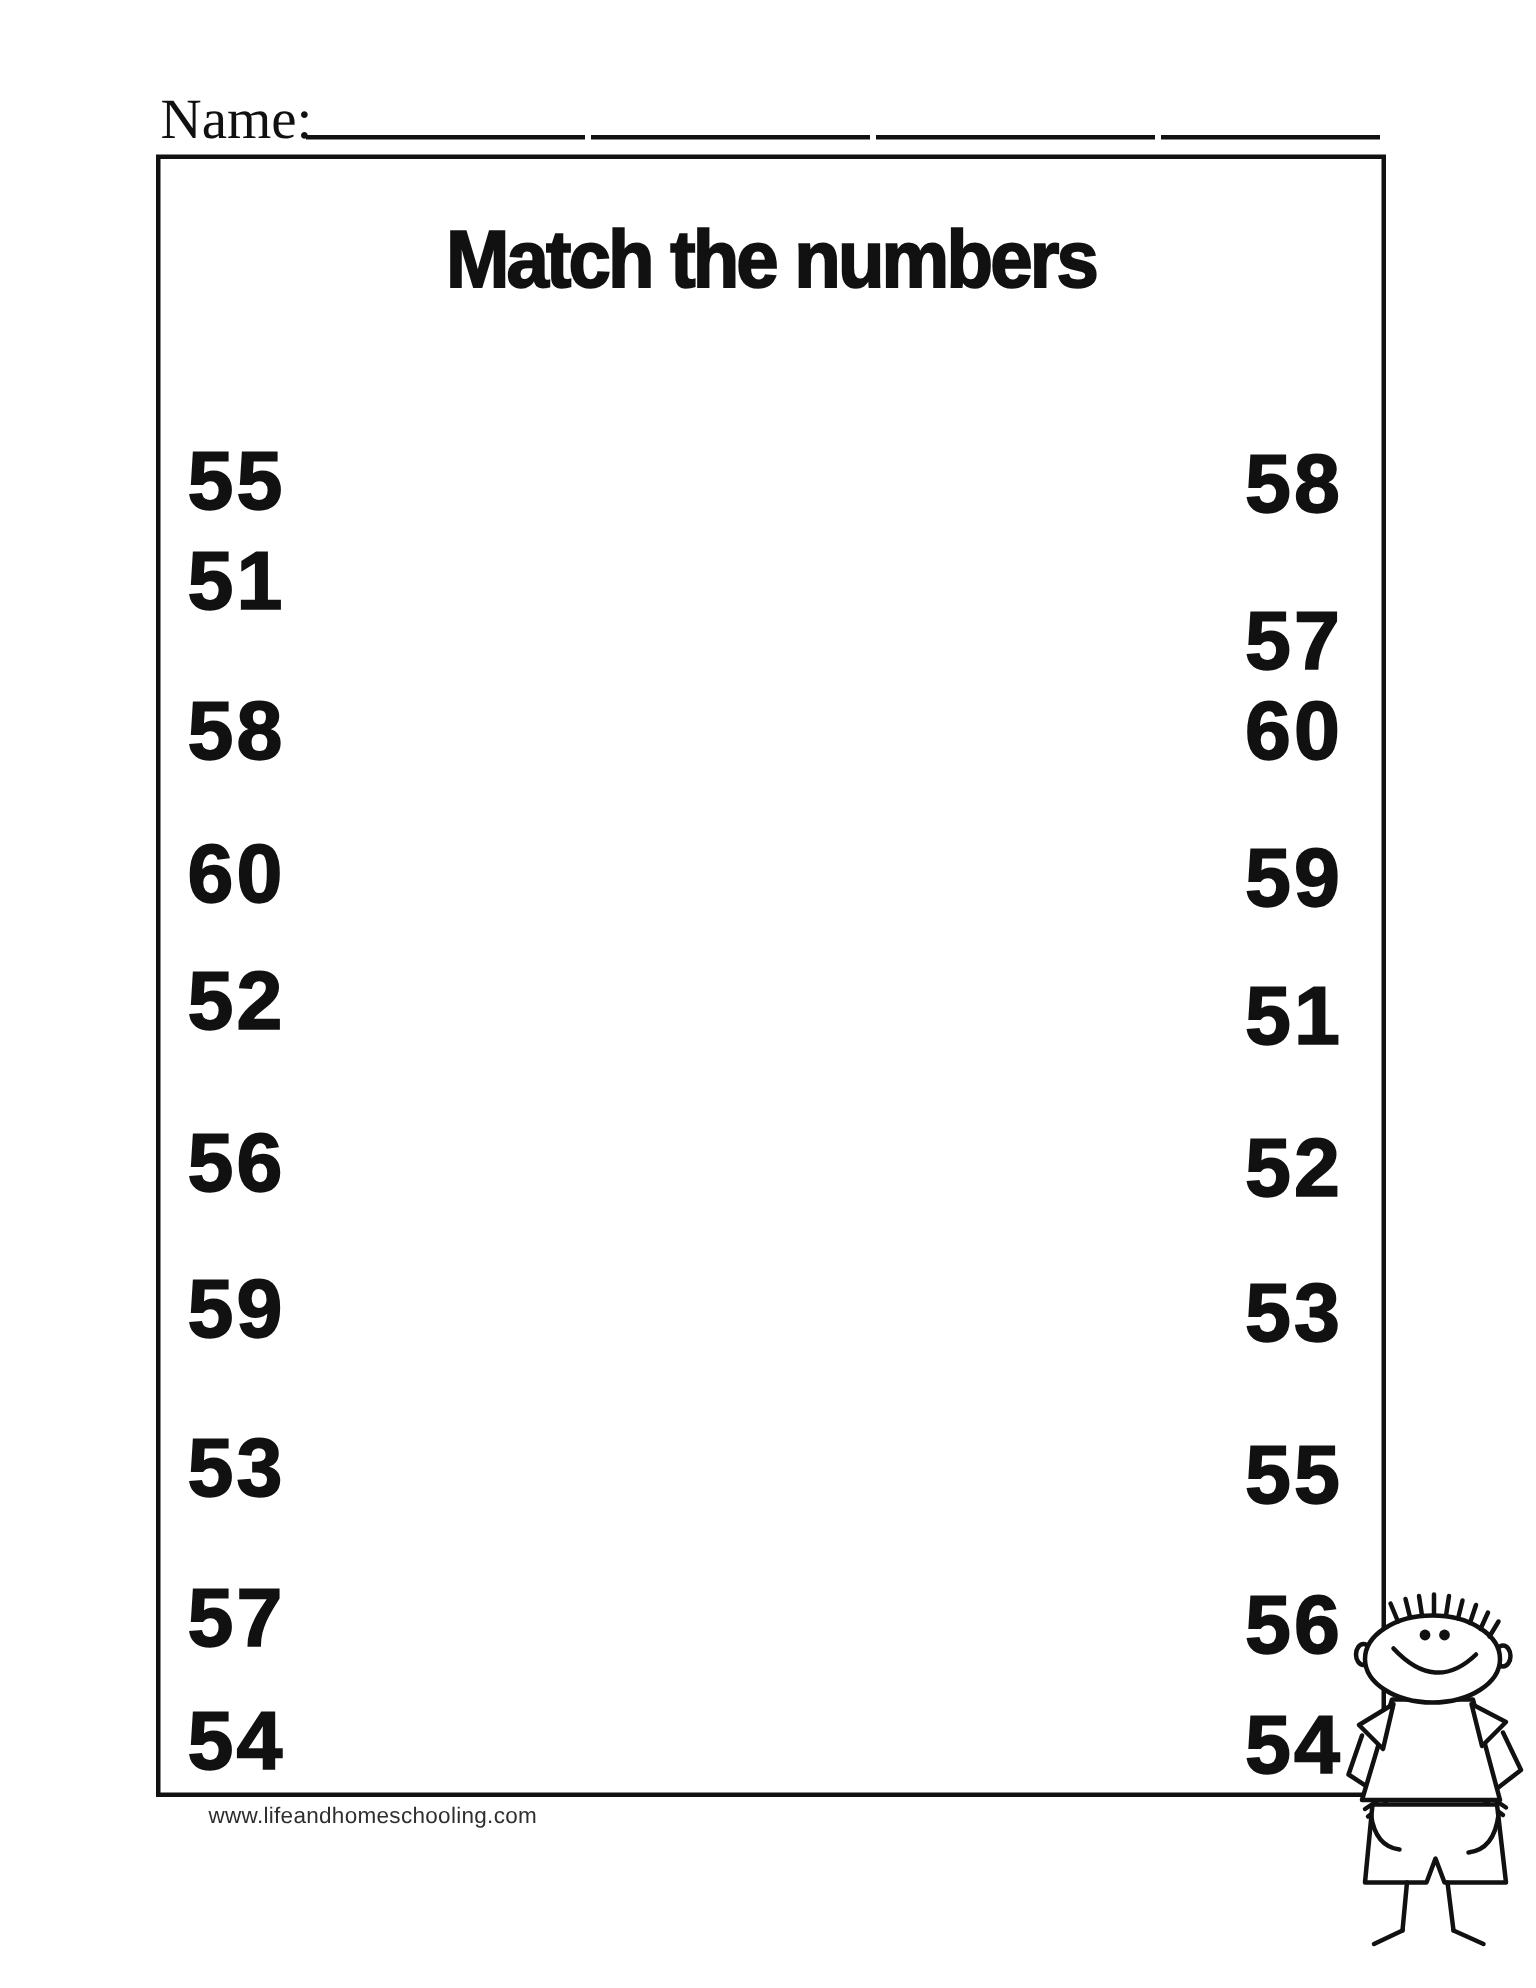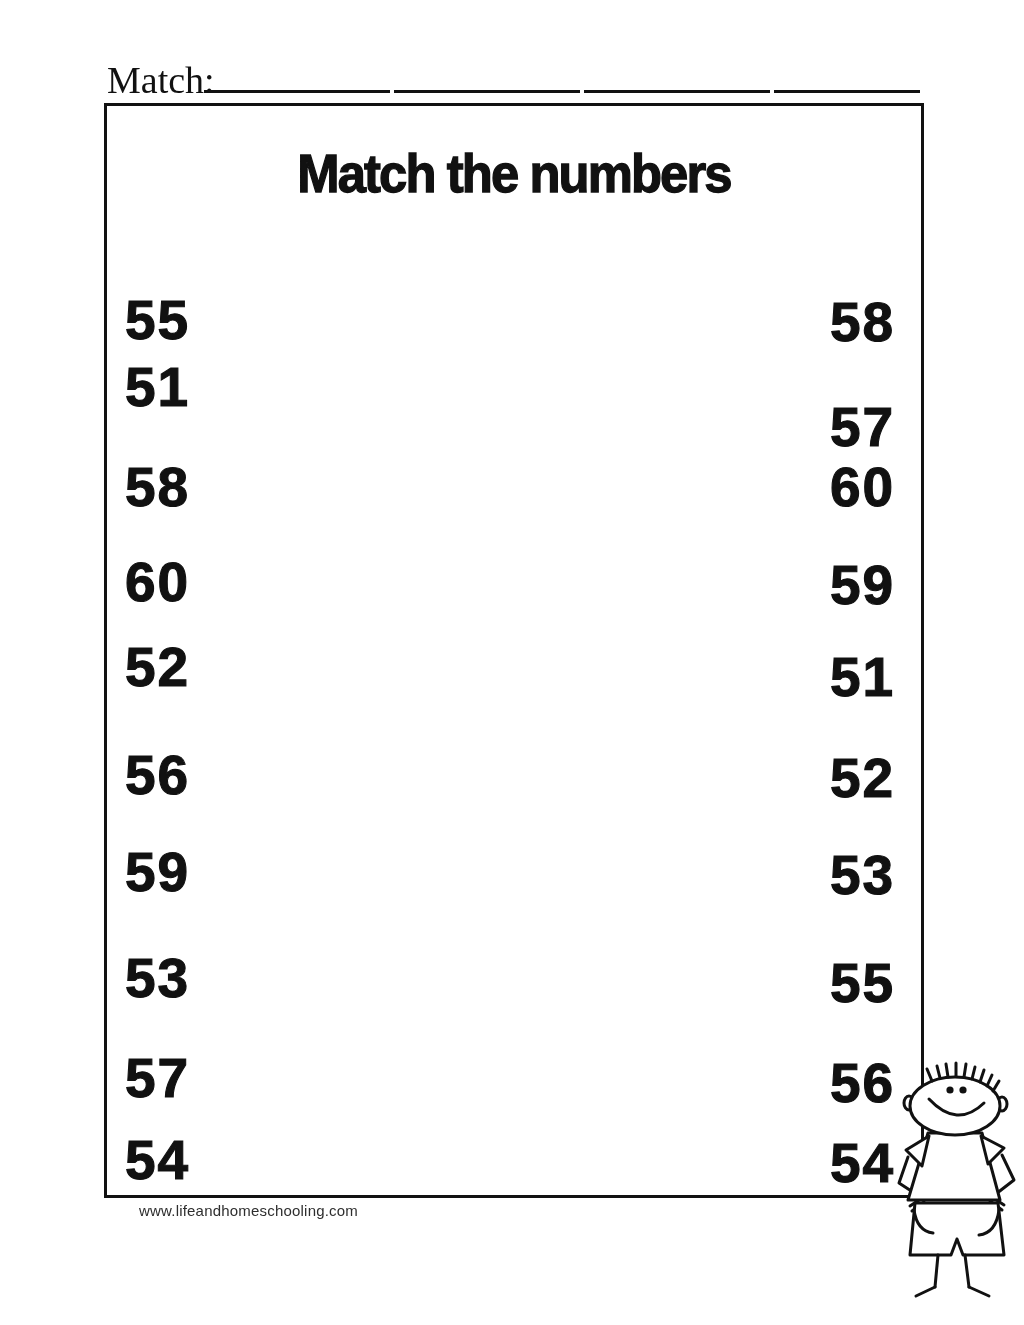--- a/index.html
+++ b/index.html
@@ -59,21 +59,21 @@
     width:115px; height:250px;
     overflow:visible;
   }
   .kid-svg * { vector-effect:non-scaling-stroke; }
 </style>
 </head>
 <body>
 
 <div class="page">
 
-  <span class="name-label">Match:</span>
+  <span class="name-label">Name:</span>
   <div class="name-line"></div>
 
   <div class="worksheet-box"></div>
 
   <h1 class="worksheet-title">Match the numbers</h1>
 
   <div class="match-col col-left">
       <div class="num" style="left: 125px; top: 293px;">55</div>
       <div class="num" style="left: 125px; top: 360px;">51</div>
       <div class="num" style="left: 125px; top: 460px;">58</div>

